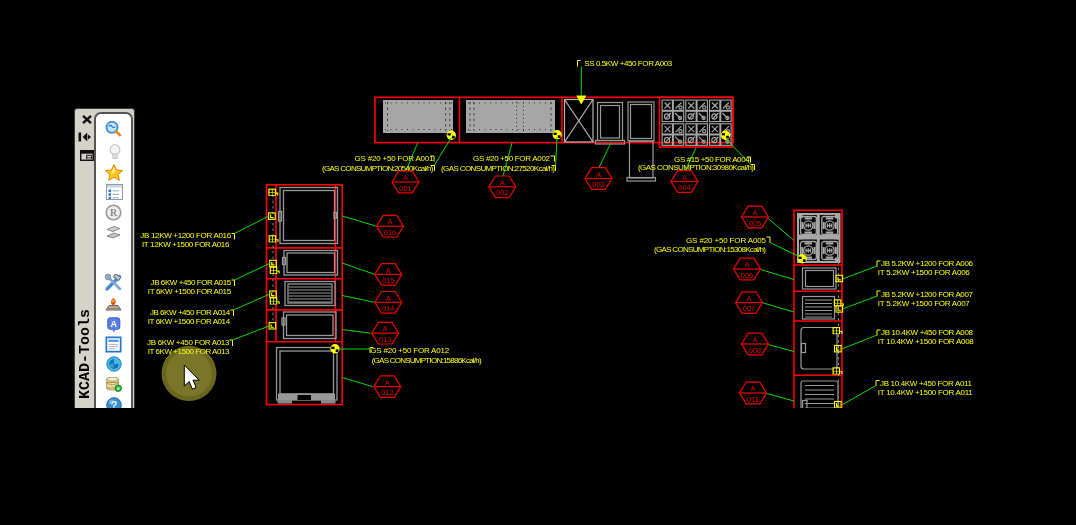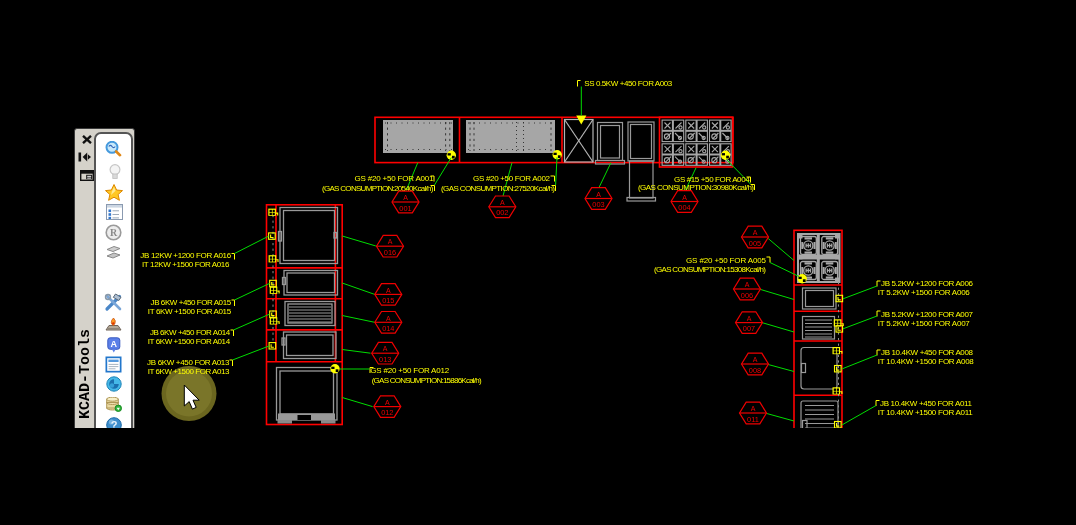--- a/index.html
+++ b/index.html
@@ -1,16 +1,16 @@
 <!DOCTYPE html>
 <html><head>
 <meta charset="utf-8">
 <style>
 html,body{margin:0;padding:0;background:#000;}
-#stage{position:relative;width:1076px;height:408px;background:#000;overflow:hidden;font-family:"Liberation Sans",sans-serif;margin-top:20px;}
+#stage{position:relative;width:1076px;height:408px;background:#000;overflow:hidden;font-family:"Liberation Sans",sans-serif;}
 #draw{position:absolute;left:0;top:0;}
 #palette{position:absolute;left:74px;top:108px;width:61px;height:329px;background:#d5d2ca;border:1px solid #3a3a3a;border-radius:3px;box-sizing:border-box;}
 #panel{position:absolute;left:19px;top:3px;width:39px;height:322px;background:#fff;border:2px solid #555;border-radius:7px;box-sizing:border-box;}
 .pic{position:absolute;}
 #kcad{position:absolute;left:-38px;top:235px;width:100px;height:20px;transform:rotate(-90deg);transform-origin:center;font-family:"Liberation Mono",monospace;font-weight:bold;font-size:15px;letter-spacing:0px;color:#000;text-align:center;}
 </style>
 </head>
 <body>
 <div id="stage">
 <svg id="draw" width="1076" height="525">

